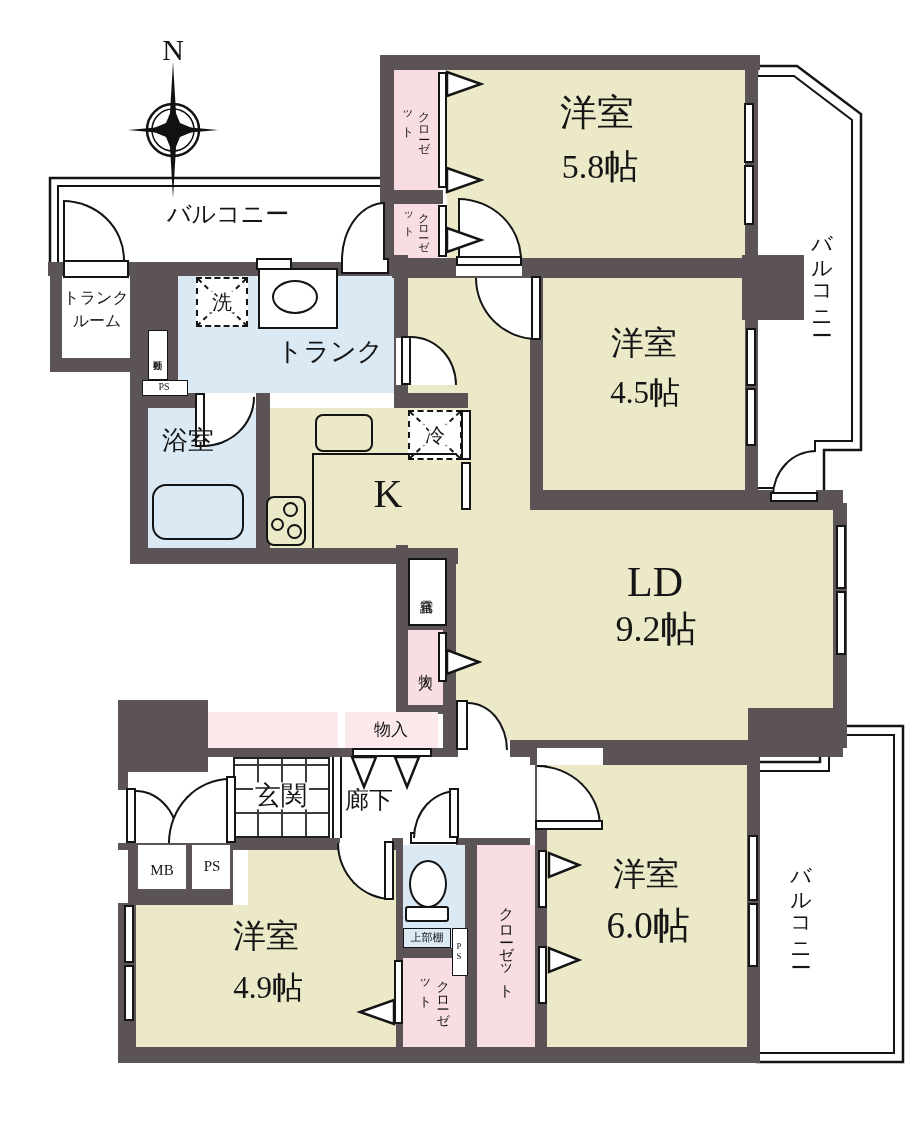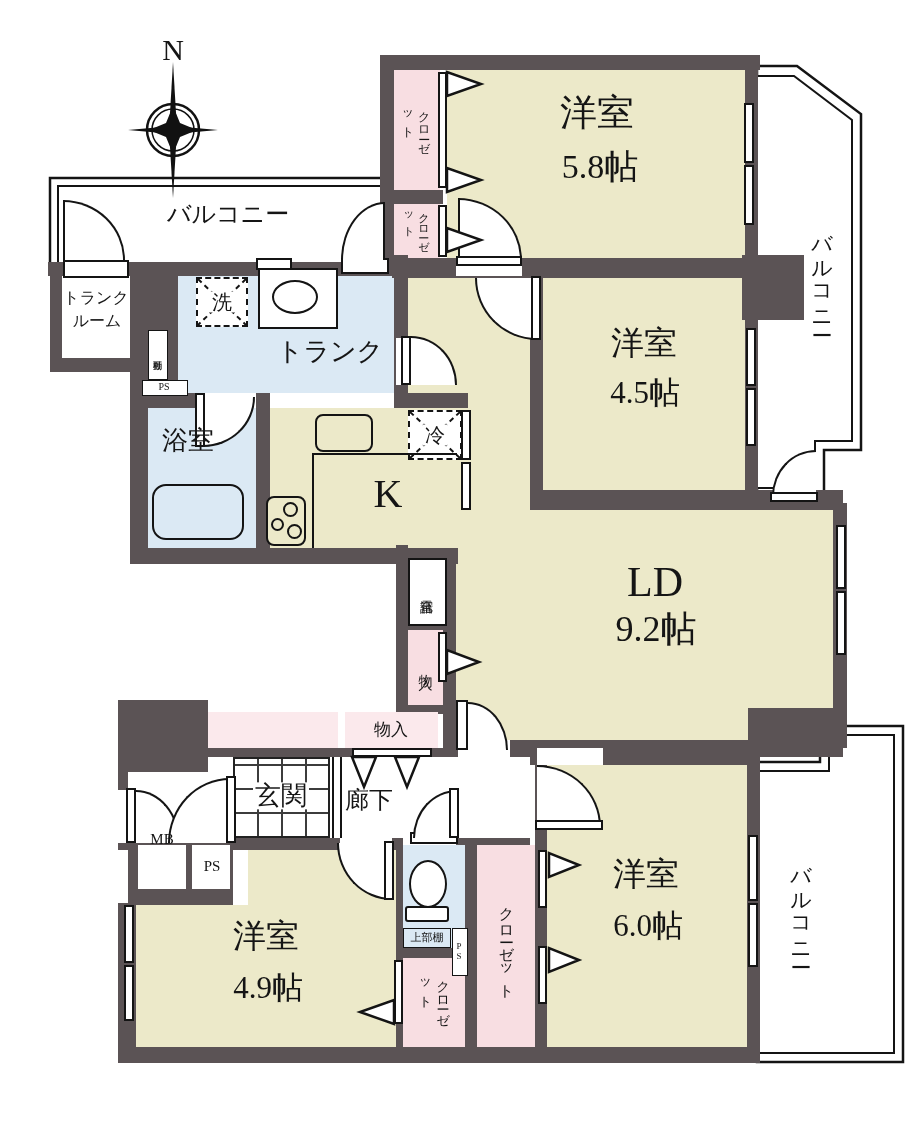--- a/index.html
+++ b/index.html
@@ -234,34 +234,34 @@
   <div class="cl" style="left:655px;top:582px;font-size:42px">LD</div>
   <div class="cl" style="left:656px;top:630px;font-size:36px">9.2帖</div>
   <div class="cl" style="left:388px;top:494px;font-size:40px">K</div>
   <div class="cl" style="left:330px;top:352px;font-size:26px">トランク</div>
   <div class="cl" style="left:188px;top:441px;font-size:26px">浴室</div>
   <div class="cl" style="left:281px;top:796px;font-size:26px;background:#fff;padding:0 2px">玄関</div>
   <div class="cl" style="left:369px;top:801px;font-size:24px">廊下</div>
   <div class="cl" style="left:266px;top:936px;font-size:33px">洋室</div>
   <div class="cl" style="left:268px;top:988px;font-size:31px">4.9帖</div>
   <div class="cl" style="left:646px;top:874px;font-size:33px">洋室</div>
-  <div class="cl" style="left:648px;top:926px;font-size:31px">6.0帖</div>
+  <div class="cl" style="left:648px;top:926px;font-size:37px">6.0帖</div>
   <div class="cl" style="left:96px;top:298px;font-size:16px">トランク</div>
   <div class="cl" style="left:97px;top:321px;font-size:16px">ルーム</div>
 
   <div class="cvw" style="left:416px;top:130px;font-size:12px;height:54px;line-height:1.35">クローゼット</div>
   <div class="cvw" style="left:416px;top:230px;font-size:11px;height:50px;line-height:1.35">クローゼット</div>
   <div class="cvw" style="left:434px;top:1001px;font-size:13px;height:60px;line-height:1.35">クローゼット</div>
   <div class="cv" style="left:506px;top:945px;font-size:15px">クローゼット</div>
   <div class="cv" style="left:425px;top:665px;font-size:14px">物入</div>
   <div class="cl" style="left:391px;top:730px;font-size:17px">物入</div>
   <div class="cv" style="left:426px;top:590px;font-size:13px;letter-spacing:0">電話台</div>
   <div class="cv" style="left:157px;top:354px;font-size:9px;letter-spacing:0">可動棚</div>
   <div class="cl" style="left:427px;top:938px;font-size:11px">上部棚</div>
 
-  <div class="cl" style="left:162px;top:840px;font-size:15px">MB</div>
+  <div class="cl" style="left:162px;top:871px;font-size:15px">MB</div>
   <div class="cl" style="left:212px;top:867px;font-size:15px">PS</div>
   <div class="cl" style="left:164px;top:387px;font-size:10px">PS</div>
   <div class="cv" style="left:459px;top:951px;font-size:9px;text-orientation:upright;letter-spacing:0">PS</div>
   <div class="cl" style="left:222px;top:302px;font-size:20px;background:#fff;padding:0 2px">洗</div>
   <div class="cl" style="left:435px;top:435px;font-size:20px;background:#fff;padding:0 2px">冷</div>
 
 </div>
 
 </body></html>

